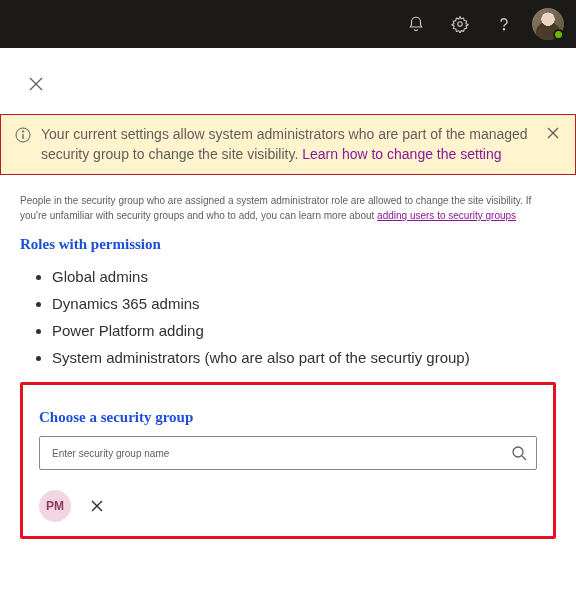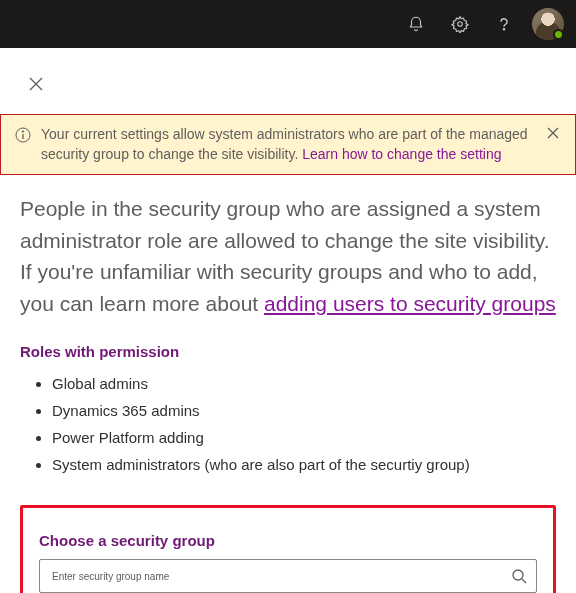--- a/index.html
+++ b/index.html
@@ -76,34 +76,35 @@
     }
     .banner-text { flex: 1; color: #605e5c; }
     .banner-link { color: #881798; cursor: pointer; }
     .banner-close {
       flex-shrink: 0; width: 16px; height: 16px;
       cursor: pointer; color: #605e5c;
       display: flex; align-items: center; justify-content: center;
     }
     .banner-close svg { width: 12px; height: 12px; }
     .description {
-      font-size: 21px; color: #605e5c;
-      line-height: 1.5; margin-bottom: 24px;
+      font-size: 10px; color: #605e5c;
+      line-height: 1.5; margin-bottom: 13px;
     }
     .description a {
       color: #881798; text-decoration: underline; cursor: pointer;
     }
     .section-heading {
-      font-size: 15px; font-weight: 600; color: #701a75;
+      font-size: 15px; font-weight: 600; color: #1d4ed8;
       margin-bottom: 10px;
+      font-family: Liberation Serif, serif;
     }
     .roles-list {
       list-style: disc;
       padding-left: 32px;
-      margin-bottom: 27px;
+      margin-bottom: 11px;
     }
     .roles-list li {
       font-size: 15px; color: #323130;
       line-height: 1.8;
     }
     .highlight-box {
       border: 3px solid #e81123;
       padding: 24px 16px 10px 16px;
       border-radius: 2px;
     }

